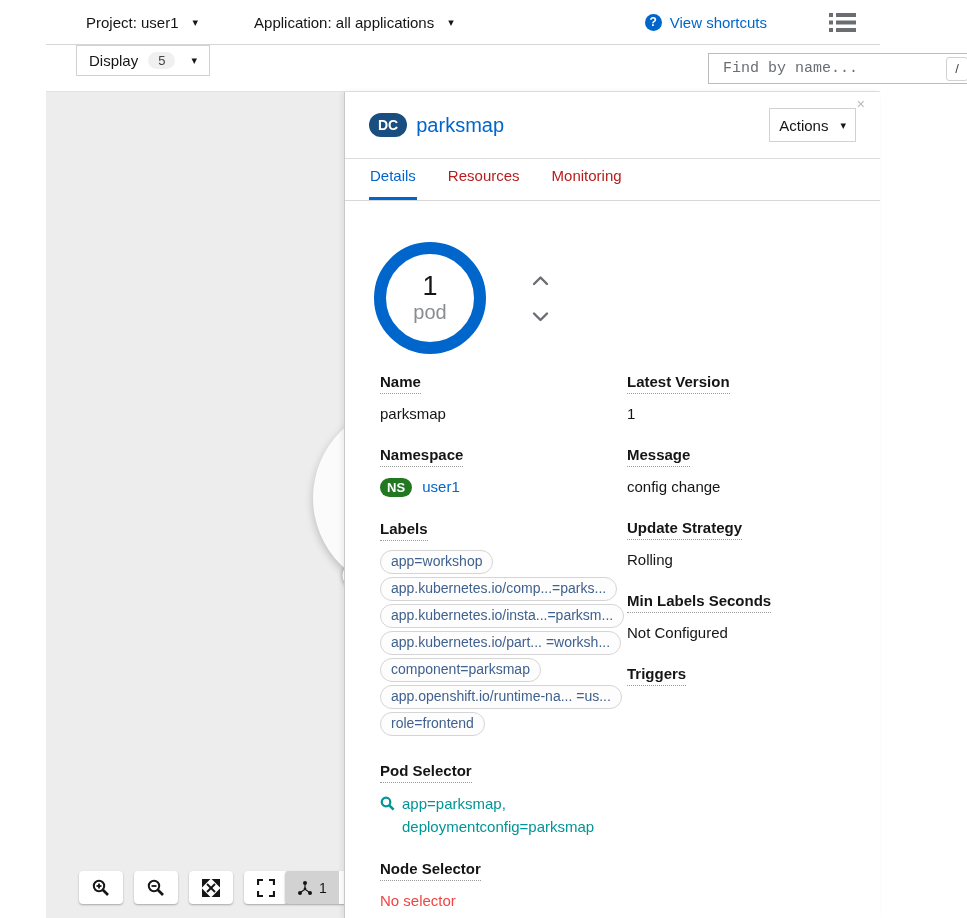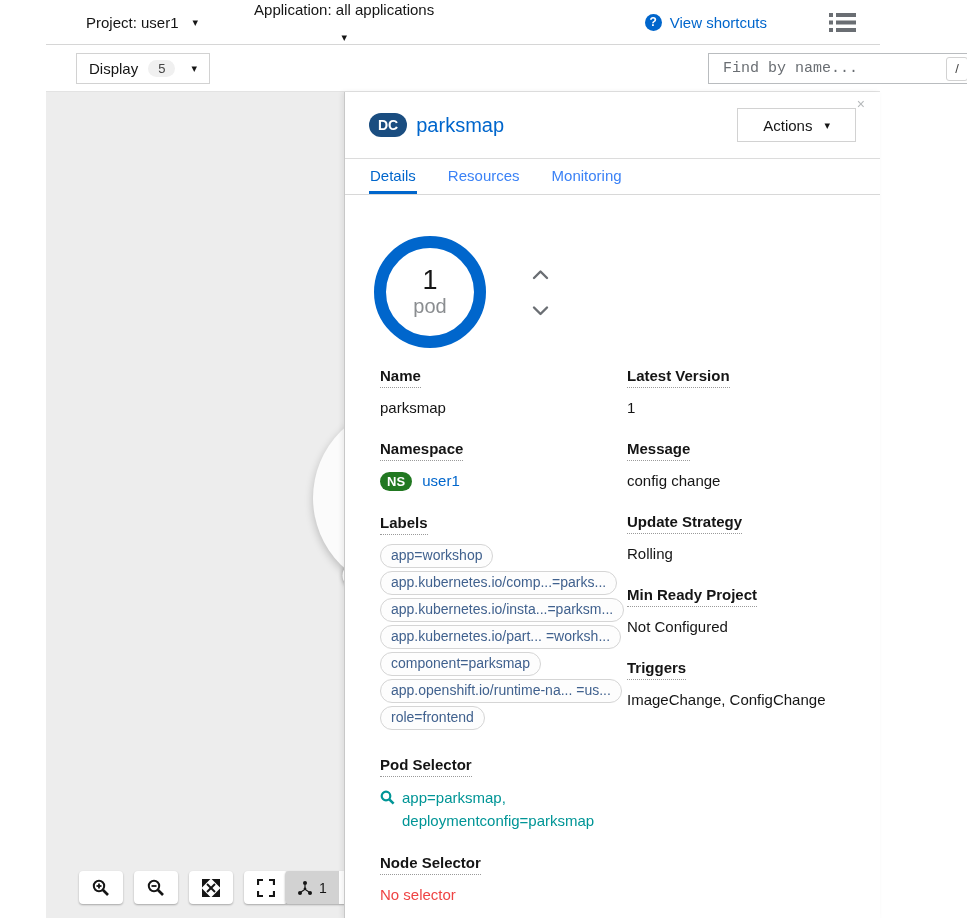--- a/index.html
+++ b/index.html
@@ -4,30 +4,30 @@
 <style>
   html,body{margin:0;padding:0;}
   body{width:967px;height:918px;overflow:hidden;background:#fff;
        font-family:"Liberation Sans",sans-serif;color:#151515;-webkit-font-smoothing:antialiased;}
   .app{position:relative;width:834px;height:918px;margin-left:46px;}
 
   
   .masthead{height:44px;border-bottom:1px solid #d6d6d6;display:flex;align-items:center;
             padding:0 24px 0 40px;background:#fff;}
   .ctx{display:flex;align-items:center;gap:14px;font-size:15px;cursor:pointer;}
-  .ctx + .ctx{margin-left:56px;flex-direction:column;}
+  .ctx + .ctx{margin-left:56px;}
   .caret{font-size:11px;color:#151515;line-height:1;}
   .mast-spacer{flex:1;}
   .shortcuts{display:flex;align-items:center;gap:8px;color:#0066cc;font-size:15px;cursor:pointer;}
   .qmark{width:17px;height:17px;border-radius:50%;background:#0066cc;color:#fff;font-size:12px;
          font-weight:bold;display:flex;align-items:center;justify-content:center;}
   .list-toggle{margin-left:62px;display:flex;align-items:center;cursor:pointer;}
 
   
-  .toolbar{height:46px;display:flex;align-items:center;padding-left:30px;position:relative;
+  .toolbar{height:46px;display:flex;padding-left:30px;position:relative;
            border-bottom:1px solid #e3e3e3;background:#fff;}
   .display-btn{width:134px;height:31px;border:1px solid #d2d2d2;background:#fff;display:flex;
                align-items:center;gap:10px;padding:0 12px;font-size:15px;box-sizing:border-box;cursor:pointer;}
   .count-badge{background:#f0f0f0;border-radius:11px;padding:1px 10px;font-size:13px;color:#444;}
   .search-wrap{position:absolute;left:662px;top:8px;width:266px;height:31px;border:1px solid #b9bcbf;
                background:#fff;display:flex;align-items:center;box-sizing:border-box;padding:0 5px 0 12px;}
   .search-wrap input{flex:1;border:none;outline:none;font-size:15px;font-family:Liberation Mono, monospace;color:#151515;min-width:0;}
   .search-wrap input::placeholder{color:#6a6e73;}
   .kbd{border:1px solid #d2d2d2;border-radius:3px;width:20px;height:22px;display:flex;align-items:center;
        justify-content:center;font-size:13px;color:#444;}
@@ -62,25 +62,25 @@
   .seg:not(.selected){background:#fff;}
 
   
   .panel{position:absolute;top:0;right:0;width:535px;height:827px;background:#fff;border-left:1px solid #c8c8c8;
          box-shadow:-2px 0 5px rgba(0,0,0,.07);}
   .panel-close{position:absolute;top:5px;right:15px;color:#b5b8ba;font-size:14px;cursor:pointer;line-height:1;}
   .panel-header{height:67px;display:flex;align-items:center;padding:0 24px;border-bottom:1px solid #dcdcdc;box-sizing:border-box;}
   .badge-dc{background:#1a4d80;color:#fff;border-radius:12px;height:24px;display:inline-flex;align-items:center;
             padding:0 9px;font-size:14px;font-weight:bold;}
   .panel-title{font-size:20px;color:#0066cc;margin-left:9px;flex:1;cursor:pointer;}
-  .actions-btn{border:1px solid #d2d2d2;background:#fff;height:34px;padding:0 25px;font-size:15px;display:flex;
+  .actions-btn{border:1px solid #d2d2d2;background:#fff;height:34px;padding:0 9px;font-size:15px;display:flex;
                align-items:center;gap:12px;cursor:pointer;font-family:inherit;color:#151515;}
   .tabs{display:flex;padding:0 24px;border-bottom:1px solid #d8d8d8;}
-  .tab{margin-right:30px;font-size:15px;padding:8px 1px 9px;cursor:pointer;color:#3b82f6;}
-  .tab.active{color:#0066cc;border-bottom:3px solid #0066cc;padding-bottom:7px;}
+  .tab{margin-right:30px;font-size:15px;padding:8px 1px 9px;cursor:pointer;color:#b91c1c;}
+  .tab.active{color:#0066cc;border-bottom:3px solid #0066cc;padding-bottom:13px;}
   .panel-body{padding:41px 24px 0 29px;}
 
   .donut-row{display:flex;margin-bottom:19px;}
   .donut{width:112px;height:112px;border-radius:50%;border:12px solid #0066cc;box-sizing:border-box;
          display:flex;flex-direction:column;align-items:center;justify-content:center;}
   .donut-value{font-size:27px;color:#151515;line-height:1.1;}
   .donut-unit{font-size:20px;color:#8a8d90;}
   .scale-controls{margin-left:46px;display:flex;flex-direction:column;justify-content:center;gap:25px;}
   .scale-controls svg{cursor:pointer;display:block;}
 
@@ -337,27 +337,26 @@
               <div><span class="dlabel">Message</span></div>
               <div class="dvalue">config change</div>
             </div>
 
             <div class="dgroup">
               <div><span class="dlabel">Update Strategy</span></div>
               <div class="dvalue">Rolling</div>
             </div>
 
             <div class="dgroup">
-              <div><span class="dlabel">Min Ready Project</span></div>
+              <div><span class="dlabel">Min Labels Seconds</span></div>
               <div class="dvalue">Not Configured</div>
             </div>
 
             <div class="dgroup">
               <div><span class="dlabel">Triggers</span></div>
-              <div class="dvalue">ImageChange, ConfigChange</div>
             </div>
           </div>
 
         </div>
       </div>
     </div>
 
   </div>
 </div>
 

